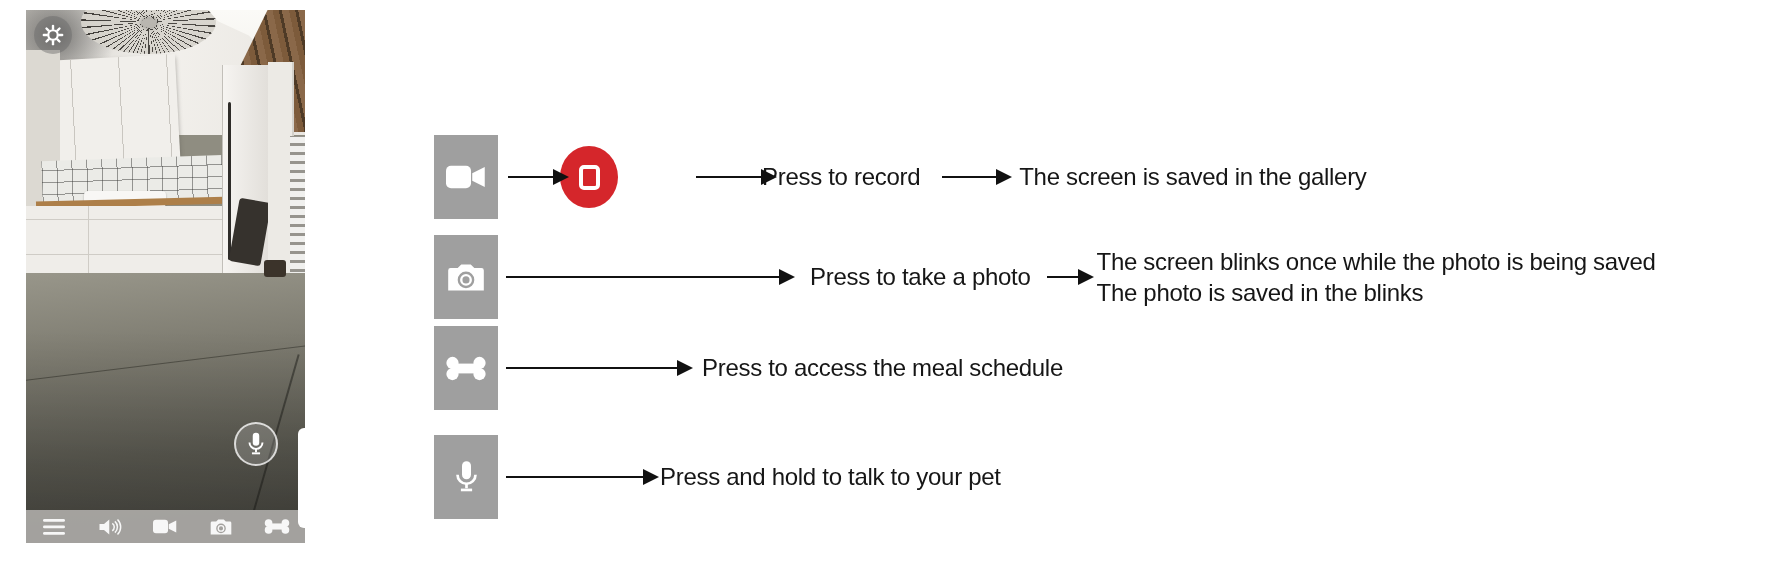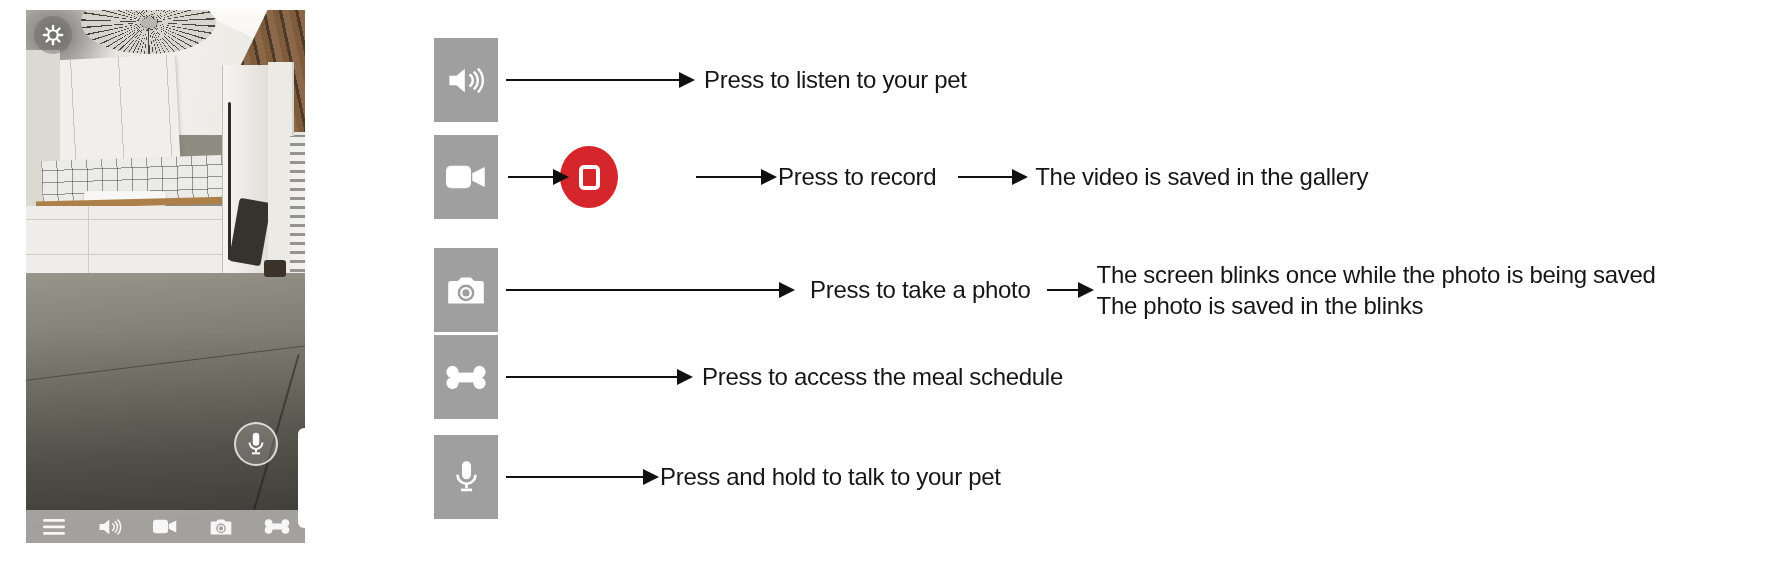--- a/index.html
+++ b/index.html
@@ -166,67 +166,55 @@
               <circle cx="6" cy="15.5" r="5"></circle>
             <circle cx="28" cy="6.5" r="5"></circle>
               <circle cx="28" cy="15.5" r="5"></circle>
             <rect x="5" y="7" width="24" height="8"></rect>
           </g>
         </svg>
       </button>
     </div>
   </div>
 
-  <div class="legend-row" style="top:38px">
-    <div class="tile">
-      <svg width="38" height="29" viewBox="0 0 32 24">
-        <path d="M2 8h6l7-6v20l-7-6H2z" fill="#fff"></path>
-        <path d="M19 7a6 6 0 0 1 0 10" fill="none" stroke="#fff" stroke-width="2"></path>
-        <path d="M22.5 4.5a10 10 0 0 1 0 15" fill="none" stroke="#fff" stroke-width="2"></path>
-        <path d="M26 2a14 14 0 0 1 0 20" fill="none" stroke="#fff" stroke-width="2"></path>
-      </svg>
-    </div>
-    <div class="arrow" style="width:174px;margin-left:8px"></div>
-    <div class="lbl" style="margin-left:24px">Press to listen to your pet</div>
-  </div>
 
   <div class="legend-row" style="top:135px">
     <div class="tile">
       <svg width="40" height="28" viewBox="0 0 32 22">
         <rect x="0" y="2" width="20" height="18" rx="4" fill="#fff"></rect>
         <path d="M21 8l10-5v16l-10-5z" fill="#fff"></path>
       </svg>
     </div>
     <div class="arrow" style="width:46px;margin-left:10px"></div>
     <div class="rec-btn" style="margin-left:6px">
       <div class="rec-square"></div>
     </div>
     <div class="arrow" style="width:66px;margin-left:78px"></div>
-    <div class="lbl" style="margin-left:16px">Press to record</div>
+    <div class="lbl" style="">Press to record</div>
     <div class="arrow" style="width:55px;margin-left:22px"></div>
-    <div class="lbl" style="margin-left:22px">The video is saved in the gallery</div>
-  </div>
-
-  <div class="legend-row" style="top:248px">
+    <div class="lbl" style="margin-left:22px">The screen is saved in the gallery</div>
+  </div>
+
+  <div class="legend-row" style="top:235px">
     <div class="tile">
       <svg width="38" height="31" viewBox="0 0 32 26">
         <path fill="#fff" fill-rule="evenodd" d="M3 5h6l3-3h8l3 3h6a2 2 0 0 1 2 2v17H1V7a2 2 0 0 1 2-2zm13 17a7 7 0 1 0 0-14 7 7 0 0 0 0 14z"></path>
         <circle cx="16" cy="15" r="4" fill="none" stroke="#fff" stroke-width="2"></circle>
       </svg>
     </div>
     <div class="arrow" style="width:274px;margin-left:8px"></div>
     <div class="lbl" style="margin-left:30px">Press to take a photo</div>
     <div class="arrow" style="width:32px;margin-left:16px"></div>
     <div class="result-block" style="margin-left:18px">
       <div class="lbl">The screen blinks once while the photo is being saved</div>
       <div class="lbl">The photo is saved in the blinks</div>
     </div>
   </div>
 
-  <div class="legend-row" style="top:335px">
+  <div class="legend-row" style="top:326px">
     <div class="tile">
       <svg width="42" height="27" viewBox="0 0 34 22">
         <g fill="#fff">
           <circle cx="6" cy="6.5" r="5"></circle>
             <circle cx="6" cy="15.5" r="5"></circle>
           <circle cx="28" cy="6.5" r="5"></circle>
             <circle cx="28" cy="15.5" r="5"></circle>
           <rect x="5" y="7" width="24" height="8"></rect>
         </g>
       </svg>

